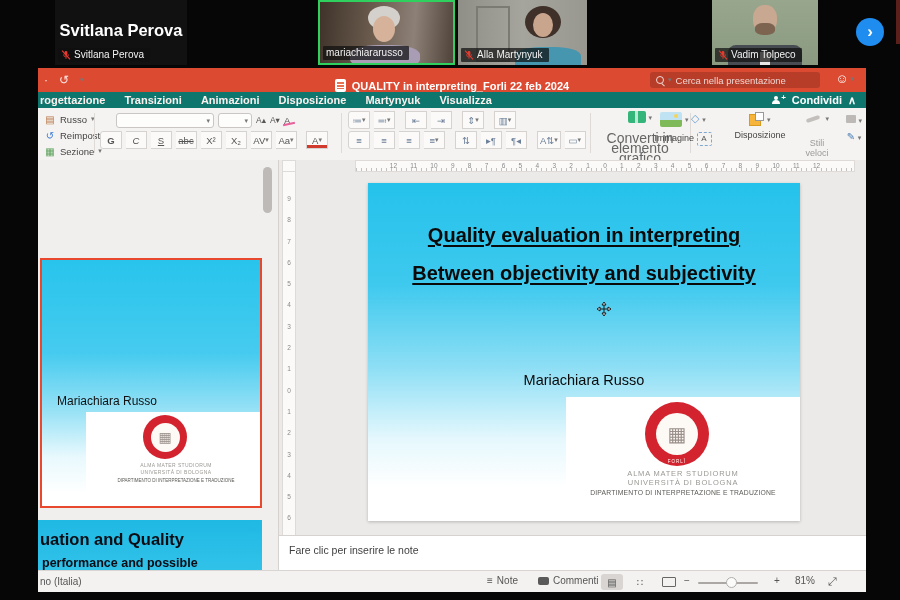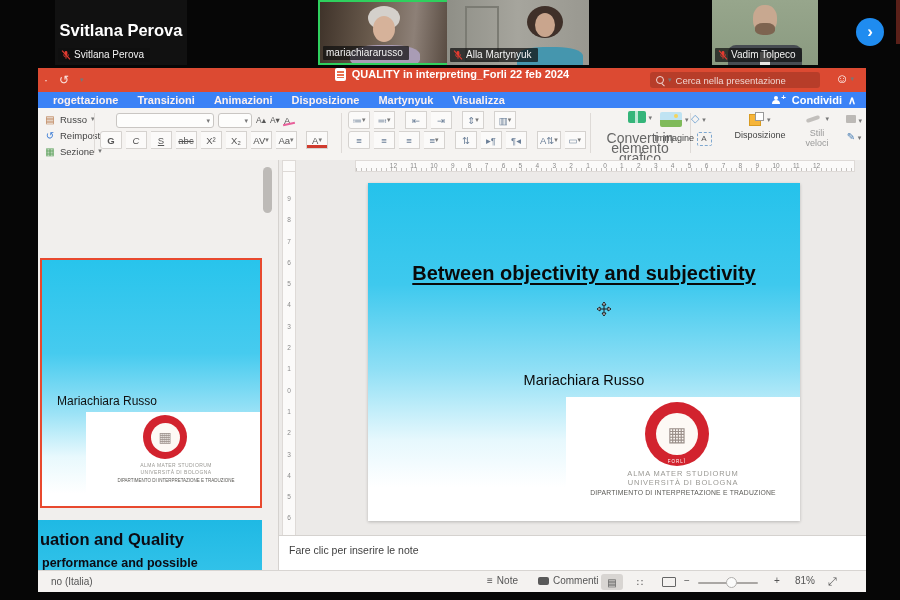--- a/index.html
+++ b/index.html
@@ -9,21 +9,21 @@
   .tile{position:absolute;top:0;height:65px;overflow:hidden;background:#222}
   #t1{left:55px;width:132px;background:#111}
   #t1 .bigname{margin-top:21px;text-align:center;color:#fff;font-weight:bold;font-size:16.5px;white-space:nowrap}
   #t2{left:188px;width:129px;background:linear-gradient(100deg,#8a7a5e 0%,#cbbfa0 30%,#a08a66 55%,#4a3a2c 85%)}
   #t2 .head{position:absolute;left:60%;top:34%;width:34px;height:30px;border-radius:50%;background:#2f2620}
   #t3{left:318px;width:137px;box-sizing:border-box;border:2px solid #2fd05e;
       background:linear-gradient(95deg,#3f332a 0%,#6b5c4e 40%,#8d8077 70%,#4f4238 100%)}
   #t3 .hair{position:absolute;left:48px;top:4px;width:32px;height:24px;border-radius:50%;background:#d4d0cb}
   #t3 .face{position:absolute;left:53px;top:14px;width:22px;height:26px;border-radius:50%;background:#d6b29a}
   #t3 .torso{position:absolute;left:30px;bottom:-6px;width:70px;height:24px;border-radius:40%;background:#a99cb5}
-  #t4{left:447px;width:142px;background:linear-gradient(90deg,#8f8f87 0%,#a6a59d 50%,#999890 100%)}
+  #t4{left:458px;width:129px;background:linear-gradient(90deg,#8f8f87 0%,#a6a59d 50%,#999890 100%)}
   #t4 .frame{position:absolute;left:18px;top:6px;width:30px;height:52px;border:2px solid #7b7b73}
   #t4 .hair{position:absolute;right:26px;top:6px;width:36px;height:32px;border-radius:50%;background:#3f3029}
   #t4 .face{position:absolute;right:34px;top:13px;width:20px;height:24px;border-radius:50%;background:#c9a58d}
   #t4 .torso{position:absolute;right:6px;bottom:-4px;width:66px;height:22px;border-radius:40% 40% 0 0;background:#4596ae}
   #t5{left:585px;width:127px;background:#1f1710}
   #t5 .books{position:absolute;right:0;top:0;width:54px;height:100%;
       background:repeating-linear-gradient(90deg,#8a4a38 0 6px,#39506b 6px 11px,#77663d 11px 16px,#27333d 16px 22px)}
   #t5 .books2{position:absolute;left:0;top:0;width:16px;height:100%;
       background:repeating-linear-gradient(90deg,#5a3a2c 0 4px,#2e3b4a 4px 8px)}
   #t5 .hair{position:absolute;left:18px;top:0px;width:52px;height:22px;border-radius:50%;background:#573f2e}
@@ -37,33 +37,33 @@
   .plabel{position:absolute;left:3px;bottom:3px;background:rgba(15,15,15,.72);color:#f2f2f2;
       font-size:10px;padding:1px 6px 2px 3px;display:flex;align-items:center;gap:3px;white-space:nowrap;border-radius:1px}
   .plabel svg{flex:0 0 auto}
   #nextbtn{position:absolute;left:856px;top:18px;width:28px;height:28px;border-radius:50%;background:#1f8cf0;
       color:#fff;font-size:17px;font-weight:bold;display:flex;align-items:center;justify-content:center;cursor:pointer}
   #edgevid{position:absolute;left:896px;top:0;width:4px;height:44px;background:#5a2019}
   
   #ppt{position:absolute;left:38px;top:68px;width:828px;height:524px;background:#f1efed;overflow:hidden}
   #titlebar{position:absolute;left:0;top:0;width:100%;height:24px;background:#dc4a32;color:#fff}
   #qat{position:absolute;left:6px;top:0;height:24px;display:flex;align-items:center;gap:11px;color:rgba(255,255,255,.85);font-size:12px}
-  #doctitle{position:absolute;left:0;top:0;width:100%;height:24px;display:flex;align-items:flex-start;justify-content:center;gap:6px;
+  #doctitle{position:absolute;left:0;top:0;width:100%;height:24px;display:flex;align-items:flex-end;justify-content:center;gap:6px;
       font-size:11px;font-weight:bold;color:#fff;pointer-events:none}
   .docicon{width:11px;height:13px;background:#fff;border-radius:2px;position:relative}
   .docicon::after{content:"";position:absolute;left:2px;top:3px;width:7px;height:7px;
       background:linear-gradient(180deg,#e8714f 0 2px,transparent 2px 3px,#e8714f 3px 5px,transparent 5px 6px,#e8714f 6px 7px)}
   #searchbox{position:absolute;right:46px;top:4px;width:158px;height:16px;background:rgba(0,0,0,.17);border-radius:3px;
       display:flex;align-items:center;gap:4px;padding:0 6px;color:rgba(255,255,255,.78);font-size:9.5px;cursor:text}
   .mag{width:6px;height:6px;border:1.2px solid rgba(255,255,255,.8);border-radius:50%;position:relative;flex:0 0 auto}
   .mag::after{content:"";position:absolute;left:5px;top:6px;width:4px;height:1.2px;background:rgba(255,255,255,.8);transform:rotate(45deg);transform-origin:0 0}
   #smiley{position:absolute;right:12px;top:3px;font-size:13px;color:#fff;display:flex;align-items:center;gap:2px;cursor:pointer}
   #smiley .cr{font-size:7px}
-  #tabrow{position:absolute;left:0;top:24px;width:100%;height:16px;background:#3b82f6;display:flex;align-items:center;
-      gap:19px;padding-left:15px;font-size:11px;font-weight:bold;color:#fdf1ee}
+  #tabrow{position:absolute;left:0;top:24px;width:100%;height:16px;background:#0f766e;display:flex;align-items:center;
+      gap:19px;padding-left:2px;font-size:11px;font-weight:bold;color:#fdf1ee}
   #tabrow span{cursor:pointer}
   #sharegrp{position:absolute;right:10px;top:24px;height:16px;display:flex;align-items:center;gap:6px;color:#fff;font-size:11px;font-weight:bold}
   .person{width:8px;height:8px;position:relative;flex:0 0 auto}
   .person::before{content:"";position:absolute;left:2px;top:0;width:4px;height:4px;border-radius:50%;background:#fff}
   .person::after{content:"";position:absolute;left:0;top:4px;width:8px;height:4px;border-radius:4px 4px 0 0;background:#fff}
   .plus{font-size:8px;margin-left:-5px;margin-top:-6px}
   
   #ribbon{position:absolute;left:0;top:40px;width:100%;height:52px;background:#f5f3f1;border-bottom:1px solid #d8d5d2;
       font-size:9.5px;color:#444}
   .vsep{position:absolute;top:5px;bottom:7px;width:1px;background:#dedad7}
@@ -146,21 +146,21 @@
   .seal-m{left:79px;top:5px;width:64px;height:64px}
   .seal-m .inner{width:42px;height:42px}
   #slogobox .lg1.a{top:72px;font-size:7.5px;letter-spacing:.8px}
   #slogobox .lg1.b{top:81px;font-size:7.5px;letter-spacing:.8px}
   #slogobox .lg3.c{top:92px;font-size:6.8px;letter-spacing:.2px}
   #cursor{position:absolute;left:228px;top:118px;width:16px;height:16px}
   
   #notes{position:absolute;left:241px;top:467px;width:587px;height:35px;background:#fff;border-top:1px solid #d5d2cf;cursor:text}
   #notes span{position:absolute;left:10px;top:8px;font-size:10.5px;color:#3f3f3f}
   #status{position:absolute;left:0;top:502px;width:828px;height:22px;background:#f4f2f0;border-top:1px solid #d8d5d2;font-size:10px;color:#555}
-  #status .lang{position:absolute;left:13px;top:5px;white-space:nowrap}
+  #status .lang{position:absolute;left:2px;top:5px;white-space:nowrap}
   .sitem{position:absolute;top:4px;display:flex;align-items:center;gap:4px;cursor:pointer}
   .bubble{width:11px;height:8px;background:#5a5a5a;border-radius:2px;position:relative}
   .bubble::after{content:"";position:absolute;left:2px;bottom:-3px;border:3px solid transparent;border-top-color:#5a5a5a;border-left-width:2px;border-right-width:2px}
   .viewbtn{position:absolute;top:3px;width:22px;height:16px;display:flex;align-items:center;justify-content:center;font-size:10px;color:#555;cursor:pointer}
   .viewbtn.sel{background:#d8d5d2;border-radius:3px}
   .screenicon{width:12px;height:8px;border:1px solid #666;border-radius:1px}
   .ztrack{position:absolute;left:660px;top:11px;width:60px;height:2px;background:#aaa7a4;border-radius:1px}
   .zthumb{position:absolute;left:688px;top:6px;width:11px;height:11px;border-radius:50%;background:#fbfbfa;border:1px solid #b0aeac;box-sizing:border-box;cursor:grab}
   .building{color:#9a8f8a;font-size:14px;line-height:1}
 </style>
@@ -386,21 +386,21 @@
       </div>
     </div>
 
     <div id="g-disp">
       <div><span class="arricon"><i></i><b></b></span> <span class="cr">▾</span></div>
       <div style="font-size:9px;margin-top:4px"><span>Disposizione</span></div>
     </div>
 
     <div id="g-stili">
       <div><span class="brushicon"></span> <span class="cr">▾</span></div>
-      <div style="font-size:9px;line-height:10px;margin-top:4px">
+      <div style="font-size:9px;line-height:10px;margin-top:14px">
         <span>Stili</span><br>
         <span>veloci</span>
       </div>
     </div>
 
     <div id="g-right">
       <div><span class="canicon"></span> <span class="cr">▾</span></div>
       <div style="margin-top:6px"><span class="penicon">✎</span> <span class="cr">▾</span></div>
     </div>
   </div>
@@ -442,20 +442,21 @@
     <div class="thumb" id="thumb2">
       <div class="tline l1">uation and Quality</div>
       <div class="tline l2">performance and possible</div>
 
     </div>
   </div>
   <div id="paneldiv"></div>
   <div id="pscroll"></div>
 
   <div id="slide">
+    <div class="stitle" id="st1">Quality evaluation in interpreting</div>
     <div class="stitle" id="st2">Between objectivity and subjectivity</div>
     <svg id="cursor" viewBox="0 0 16 16">
       <g stroke="#1a1a1a" stroke-width="1" fill="#fff">
         <path d="M8 1 L10 4 L6 4 Z"></path>
           <path d="M8 15 L6 12 L10 12 Z"></path>
         <path d="M1 8 L4 6 L4 10 Z"></path>
           <path d="M15 8 L12 10 L12 6 Z"></path>
         <line x1="8" y1="4" x2="8" y2="12"></line>
           <line x1="4" y1="8" x2="12" y2="8"></line>
       </g>

